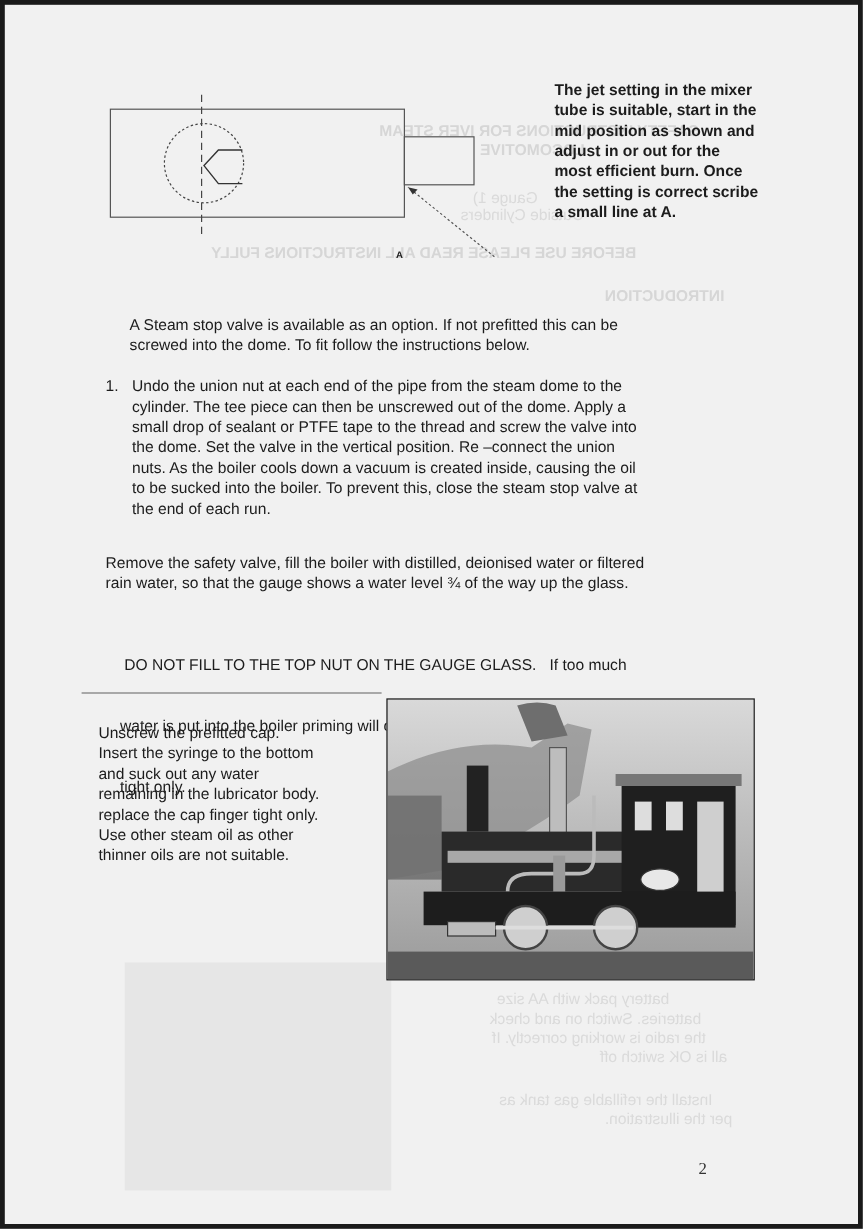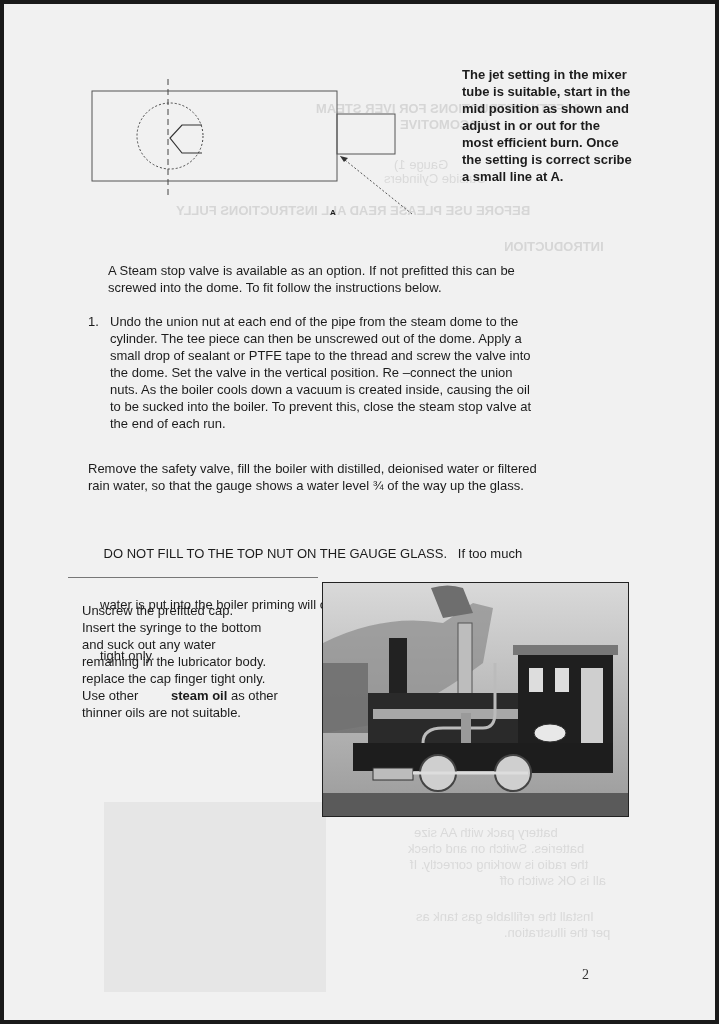--- a/index.html
+++ b/index.html
@@ -28,21 +28,21 @@
     .list-body { position: absolute; left: 22px; top: 0; width: 490px; }
     .hr { position: absolute; height: 1px; background: #777; }
     .photo {
       position: absolute; left: 318px; top: 578px; width: 305px; height: 233px;
       border: 1px solid #222; background: #b8b8b8; overflow: hidden;
     }
     .page-num {
       position: absolute; left: 578px; top: 963px; font-family: "Liberation Serif", serif;
       font-size: 14px; color: #333;
     }
-    b { font-weight: bold; margin-left: 29px; }
+    b { font-weight: normal; }
   </style>
 </head>
 <body>
 
 <div class="page">
 
   <div class="bleed" style="left:312px; top:96px;">SAFETY INSTRUCTIONS FOR IVER STEAM</div>
   <div class="bleed" style="left:396px; top:112px;">LOCOMOTIVE</div>
   <div class="bleed light" style="left:390px; top:152px;">Gauge 1)</div>
   <div class="bleed light" style="left:380px; top:166px;">Outside Cylinders</div>

